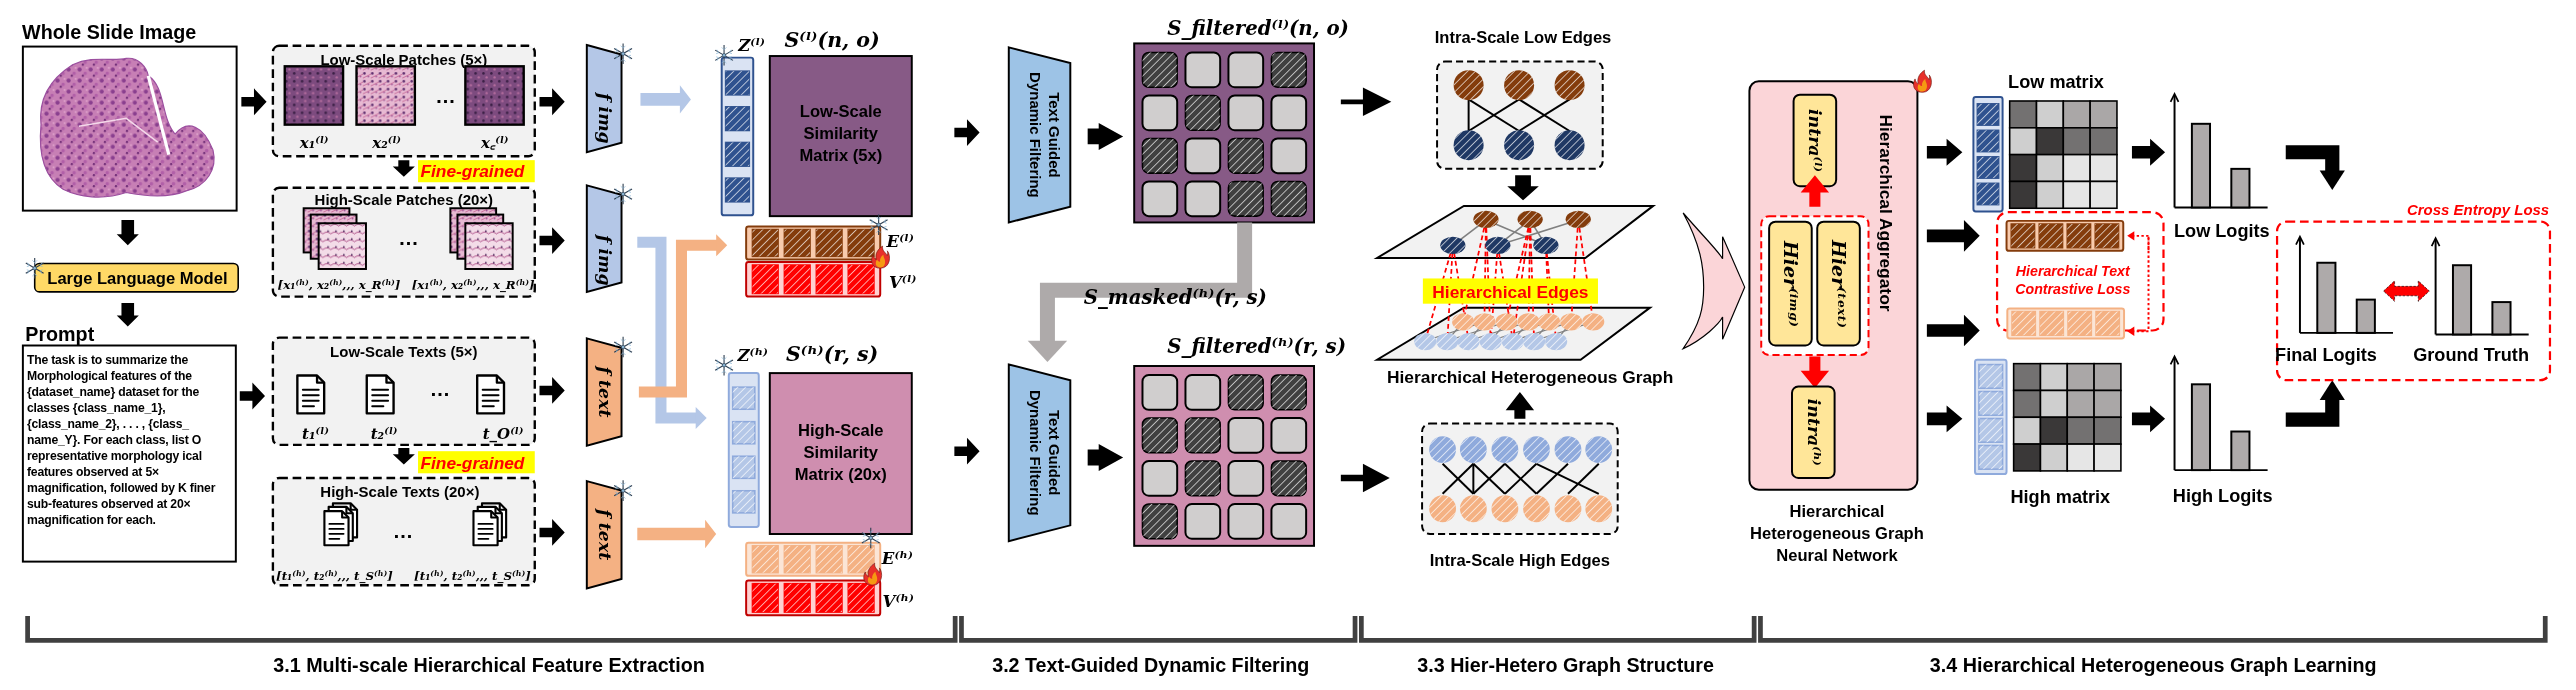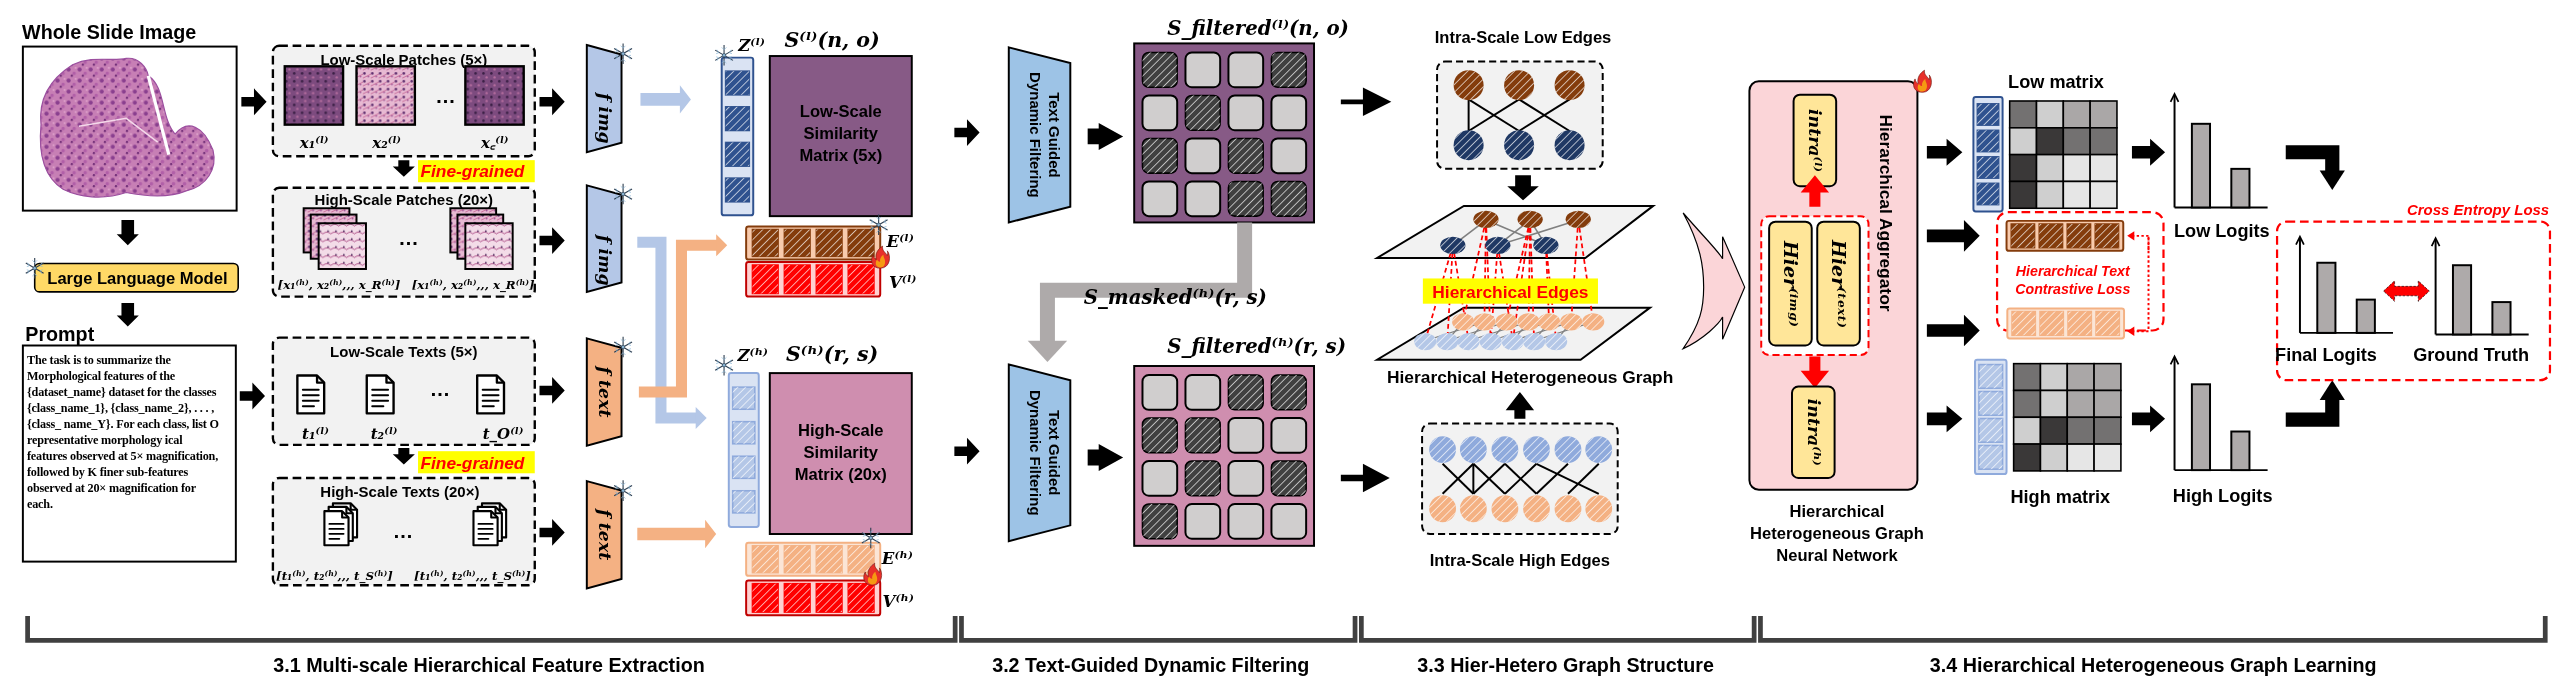--- a/index.html
+++ b/index.html
@@ -2,21 +2,21 @@
 <html style="font-size:12.6px"><head>
 <meta charset="utf-8">
 <style>
   html, body { margin:0; padding:0; background:#ffffff; }
   body { width:2576px; height:691px; position:relative; overflow:hidden;
          font-family:"Liberation Sans", sans-serif; color:#000; }
   svg#stage { position:absolute; left:0; top:0; }
   .t-bold { font-family:"Liberation Sans", sans-serif; font-weight:bold; }
   .t-math { font-family:"DejaVu Serif", serif; font-style:italic; font-weight:bold; }
   .prompt-text { position:absolute; left:27px; top:352px; width:197px;
-     font-family:Liberation Serif, serif; font-weight:bold; font-size:12.2px;
+     font-family:Liberation Sans, sans-serif; font-weight:bold; font-size:12.2px;
      line-height:16px; letter-spacing:-0.2px; }
 </style>
 </head>
 <body>
 
 <svg id="stage" width="2576" height="691" viewBox="0 0 3266 876" xmlns="http://www.w3.org/2000/svg">
   <defs>
     <pattern id="hatch" width="7" height="7" patternUnits="userSpaceOnUse" patternTransform="rotate(45)">
       <rect width="7" height="7" fill="transparent"></rect>
       <line x1="0" y1="0" x2="0" y2="7" stroke="#ffffff" stroke-width="1.6"></line>

